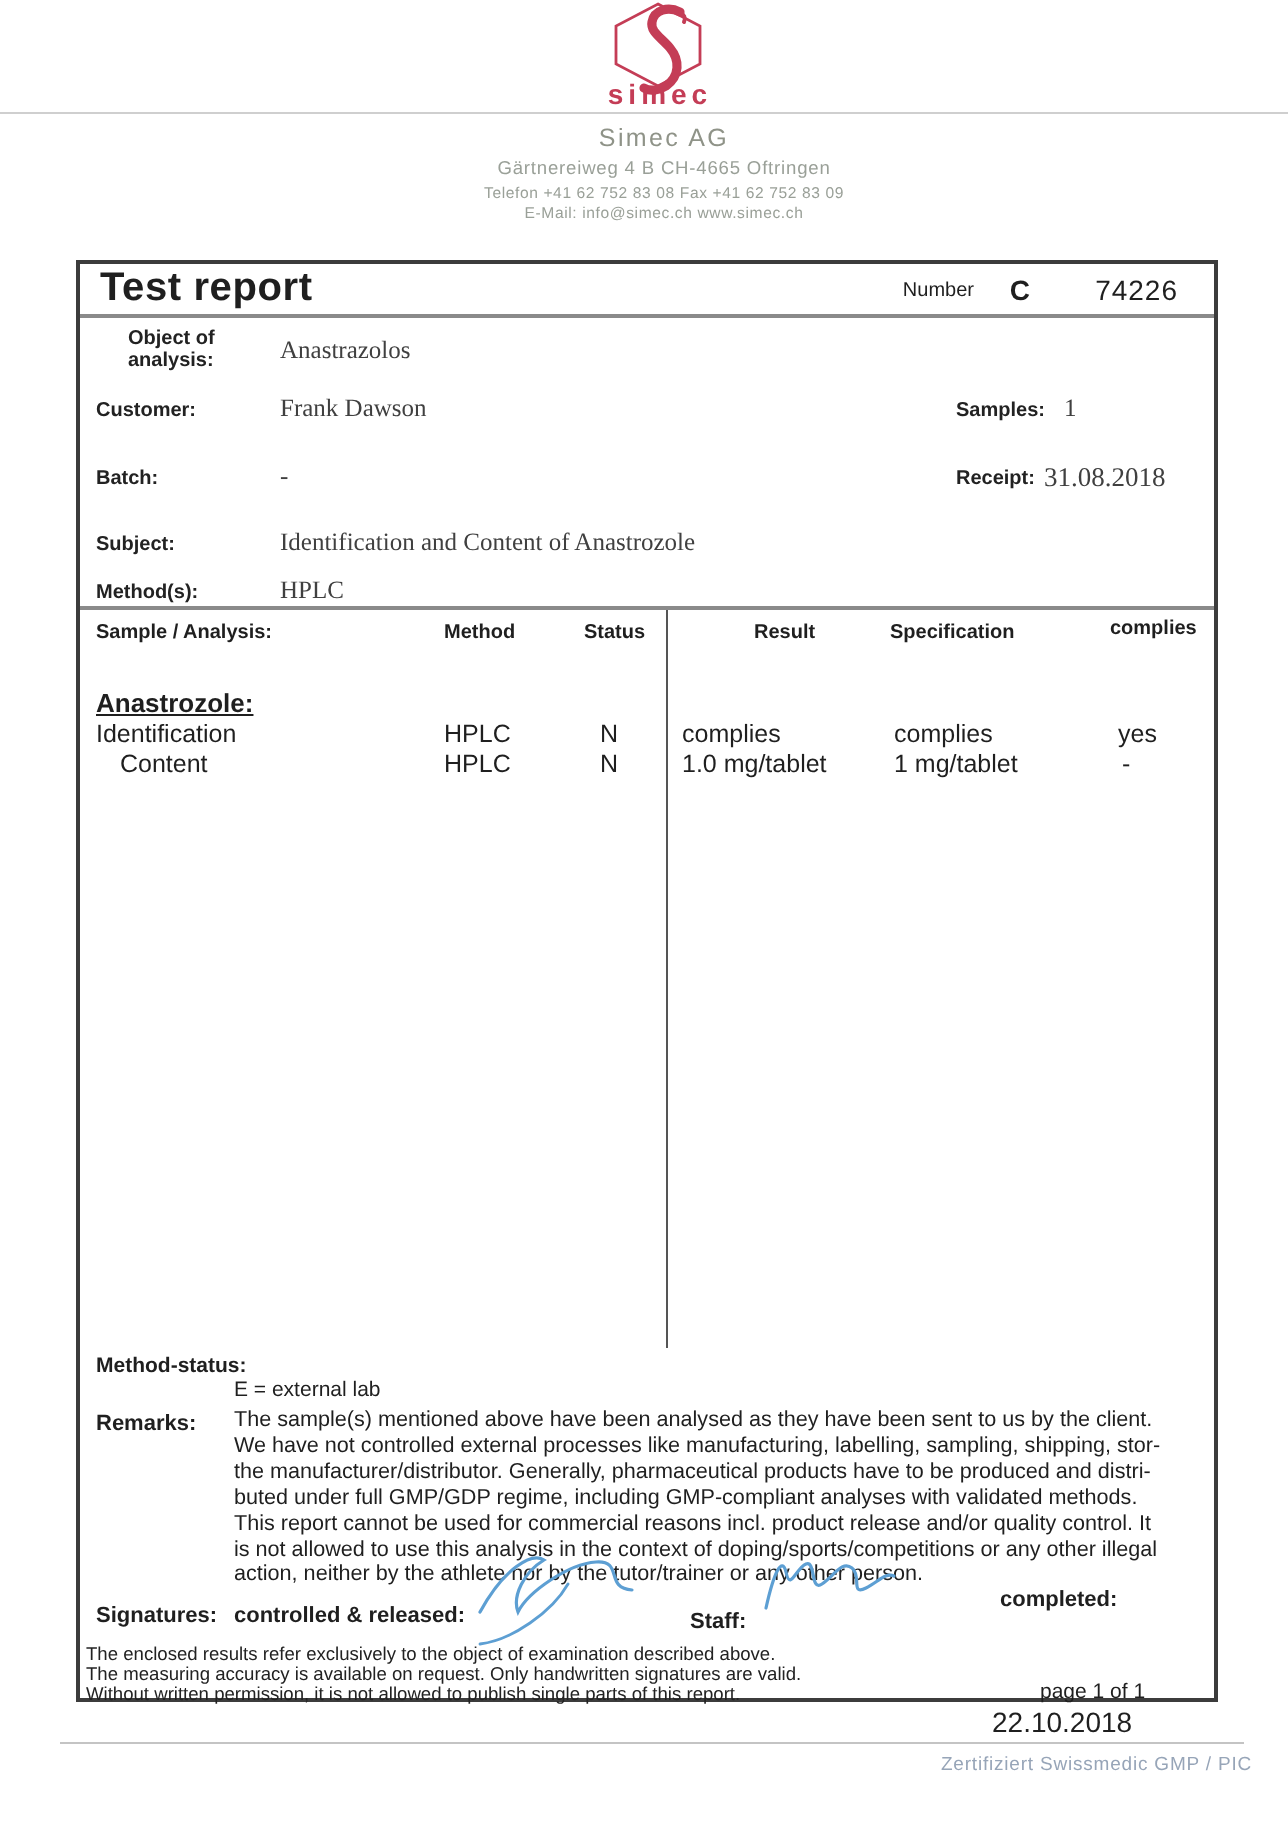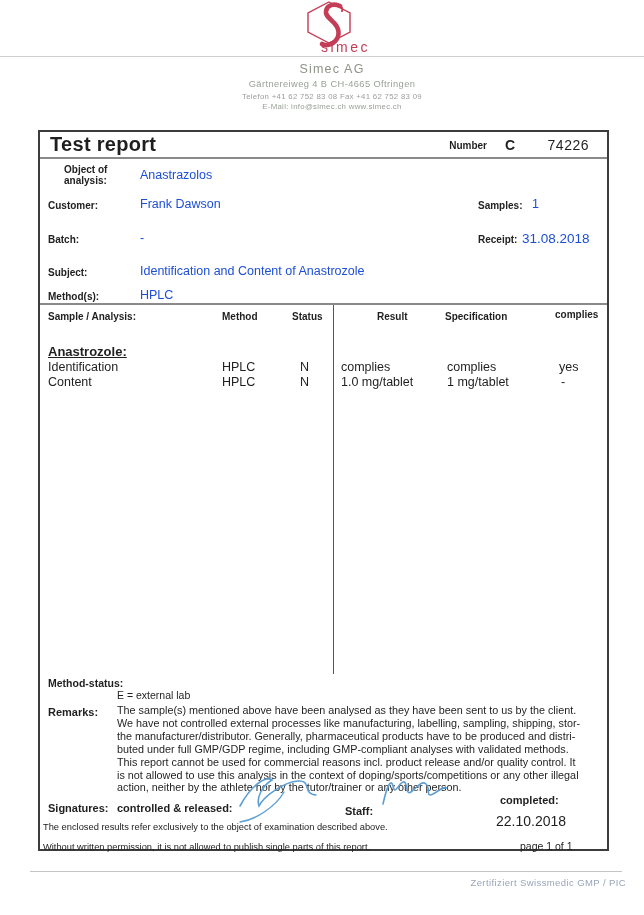--- a/index.html
+++ b/index.html
@@ -15,61 +15,61 @@
   *{margin:0;padding:0;box-sizing:border-box;}
   html,body{background:#ffffff;}
   body{
     width:644px;height:915px;position:relative;overflow:hidden;
     font-family:"Liberation Sans", sans-serif;color:var(--ink);
   }
   .abs{position:absolute;}
 
   
   .logo-svg{position:absolute;left:298px;top:1px;}
-  .logo-word{position:absolute;left:290px;top:39px;width:80px;text-align:right;
-    color:var(--logo-red);font-size:14px;letter-spacing:2.5px;}
+  .logo-word{position:absolute;left:290px;top:39px;width:80px;text-align:center;
+    color:var(--logo-red);font-size:14px;letter-spacing:2.5px;font-weight:bold;}
   .header-rule{position:absolute;left:0;top:56px;width:644px;height:1px;background:#cfcfcf;}
   .company-name{position:absolute;left:18px;top:62px;width:628px;text-align:center;
     color:var(--header-gray);font-size:12.5px;letter-spacing:1.2px;}
   .addr1{position:absolute;left:18px;top:79px;width:628px;text-align:center;
     color:var(--address-gray);font-size:9.3px;letter-spacing:.4px;}
   .addr2{position:absolute;left:18px;top:92px;width:628px;text-align:center;
     color:var(--address-gray);font-size:7.8px;letter-spacing:.3px;}
   .addr3{position:absolute;left:18px;top:102px;width:628px;text-align:center;
     color:var(--address-gray);font-size:7.8px;letter-spacing:.3px;}
 
   
   .main-box{position:absolute;left:38px;top:130px;width:571px;height:721px;
     border:2px solid #3c3c3c;background:#fff;}
   .title-row{position:absolute;left:0;top:0;width:100%;height:27px;
     border-bottom:2px solid var(--rule-gray);padding-left:48px;}
   .report-title{position:absolute;left:10px;top:1px;font-size:20px;font-weight:bold;
     letter-spacing:.3px;}
-  .number-label{position:absolute;right:120px;top:8px;font-size:10px;font-weight:bold;}
+  .number-label{position:absolute;right:120px;top:8px;font-size:10px;font-weight:normal;}
   .number-prefix{position:absolute;right:92px;top:5px;font-size:14px;font-weight:bold;}
   .number-value{position:absolute;right:18px;top:5px;font-size:14px;font-weight:normal;letter-spacing:.5px;}
 
   .flabel{font-size:10px;font-weight:bold;color:#222;}
-  .fvalue{font-size:12.5px;color:#1d4ed8;}
+  .fvalue{font-size:12.5px;color:#404040;font-family:Liberation Serif, serif;}
   .form-divider{position:absolute;left:0;top:171px;width:100%;height:2px;background:var(--rule-gray);}
 
   
   .th{font-size:10px;font-weight:bold;}
   .vline{position:absolute;left:293px;top:173px;width:1px;height:369px;background:#555;}
   .group-name{font-size:13px;font-weight:bold;text-decoration:underline;}
   .cell{font-size:12.5px;}
 
   
   .ms-text{font-size:10.5px;white-space:pre-wrap;line-height:12px;}
   .remark-line{font-size:10.8px;line-height:12.9px;white-space:nowrap;}
 
   
   .sig-label{font-size:11px;font-weight:bold;}
   .fineprint{font-size:9.3px;line-height:11px;color:#222;}
-  .completed-date{font-size:14px;}
+  .completed-date{font-size:14px;margin-top:40px;}
   .page-num{font-size:10.5px;}
 
   
   .footer-rule{position:absolute;left:30px;top:871px;width:592px;height:1px;background:#c4c4c4;}
   .labs-word{position:absolute;color:var(--footer-red);font-weight:bold;font-size:7.5px;letter-spacing:.5px;}
   .assoc-line{font-size:6.4px;line-height:7.9px;color:var(--footer-red);letter-spacing:.2px;}
   .certified{position:absolute;right:18px;top:877px;color:var(--certified-gray);
     font-size:9.5px;letter-spacing:.4px;}
 </style>
 </head>
@@ -133,21 +133,21 @@
   <div>
     <div class="abs cell" style="left:8px;top:228px;">Identification</div>
     <div class="abs cell" style="left:182px;top:228px;">HPLC</div>
     <div class="abs cell" style="left:260px;top:228px;">N</div>
     <div class="abs cell" style="left:301px;top:228px;">complies</div>
     <div class="abs cell" style="left:407px;top:228px;">complies</div>
     <div class="abs cell" style="left:519px;top:228px;">yes</div>
   </div>
 
   <div>
-    <div class="abs cell" style="left:8px;top:243px;">Content</div>
+    <div class="abs cell" style="left:20px;top:243px;">Content</div>
     <div class="abs cell" style="left:182px;top:243px;">HPLC</div>
     <div class="abs cell" style="left:260px;top:243px;">N</div>
     <div class="abs cell" style="left:301px;top:243px;">1.0 mg/tablet</div>
     <div class="abs cell" style="left:407px;top:243px;">1 mg/tablet</div>
     <div class="abs cell" style="left:521px;top:243px;">-</div>
   </div>
 
   <div class="abs" style="left:8px;top:545px;font-size:10.5px;font-weight:bold;">Method-status:</div>
   <div class="abs ms-text" style="left:77px;top:557px;">E = external lab</div>
 
@@ -173,20 +173,21 @@
   <div class="abs sig-label" style="left:305px;top:673px;">Staff:</div>
 
   <svg class="abs" style="left:335px;top:640px;" width="110" height="44" viewBox="0 0 110 44">
     <path d="M8,32 C12,14 16,6 18,14 C20,24 23,12 28,10 C33,8 30,24 36,20 C42,16 46,8 51,12 C56,16 50,26 58,22 C64,19 68,14 72,16" fill="none" stroke="#5d9fd3" stroke-width="1.6" stroke-linecap="round"></path>
   </svg>
 
   <div class="abs sig-label" style="left:460px;top:662px;">completed:</div>
   <div class="abs completed-date" style="left:456px;top:681px;">22.10.2018</div>
 
   <div class="abs fineprint" style="left:3px;top:690px;">The enclosed results refer exclusively to the object of examination described above.</div>
+  <div class="abs fineprint" style="left:3px;top:700px;">The measuring accuracy is available on request. Only handwritten signatures are valid.</div>
   <div class="abs fineprint" style="left:3px;top:710px;">Without written permission, it is not allowed to publish single parts of this report.</div>
   <div class="abs page-num" style="left:480px;top:708px;">page 1 of 1</div>
 </div>
 
 <div class="footer-rule"></div>
 
 <div class="abs" style="left:28px;top:916px;width:300px;height:38px;margin-top:32px;">
   <svg width="80" height="38" viewBox="0 0 80 38" style="position:absolute;left:0;top:0;">
     <path d="M13,1 H25 V11 H76 M76,27 H25 V37 H13 V27 H2 V11 H13 V1" fill="none" stroke="#d9606e" stroke-width="1.4"></path>
   </svg>

